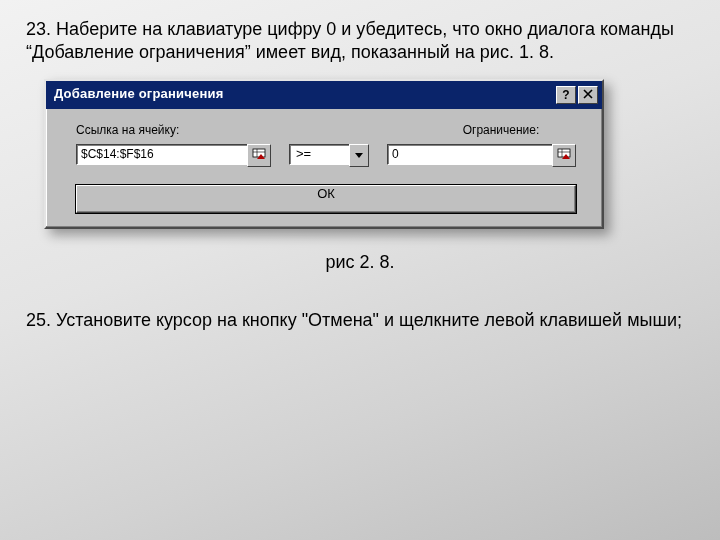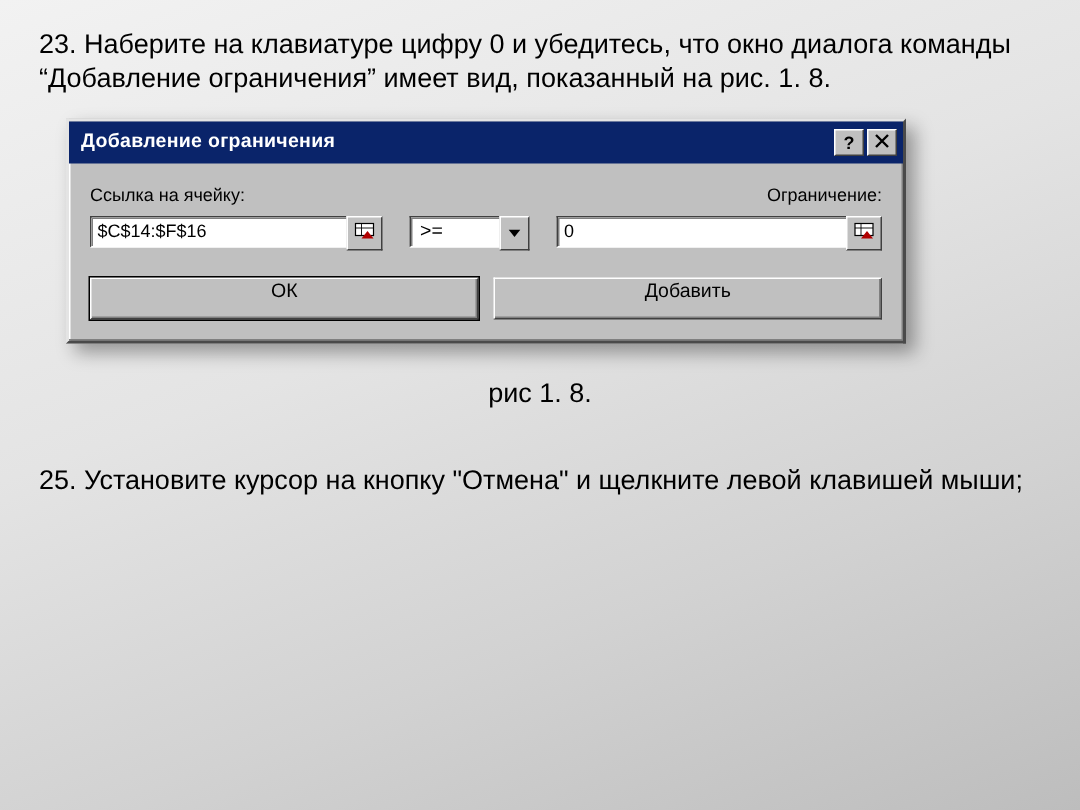--- a/index.html
+++ b/index.html
@@ -81,38 +81,39 @@
     font-size: 12px;
     font-weight: bold;
     color: #000;
     font-family: Arial, sans-serif;
     line-height: 1;
   }
 
   .tbtn svg { width: 10px; height: 10px; }
 
   .dialog-body {
-    padding: 14px 14px 14px 14px;
+    padding: 14px 26px 14px 14px;
+    margin-left: 16px;
   }
 
   .labels-row {
     display: flex;
     justify-content: space-between;
     margin-bottom: 6px;
     color: #000;
   }
 
   .label-left {
     width: 48%;
     text-decoration: underline;
     text-decoration-color: transparent;
   }
   .label-right {
     width: 30%;
-    text-align: right;
+    text-align: center;
   }
 
   .inputs-row {
     display: flex;
     align-items: center;
     gap: 18px;
     margin-bottom: 18px;
   }
 
   .sunken {
@@ -290,27 +291,24 @@
                 </svg>
               </span>
             </div>
           </div>
         </div>
 
         <div class="buttons-row">
           <div class="btn default">
             <span>ОК</span>
           </div>
-          <div class="btn">
-            <span>Добавить</span>
-          </div>
         </div>
 
       </div>
     </div>
   </div>
 
-  <div class="caption">рис 1. 8.</div>
+  <div class="caption">рис 2. 8.</div>
 
 
   <p class="para sec25">25. Установите курсор на кнопку "Отмена" и щелкните левой клавишей мыши;</p>
 
 </div>
 
 </body></html>

